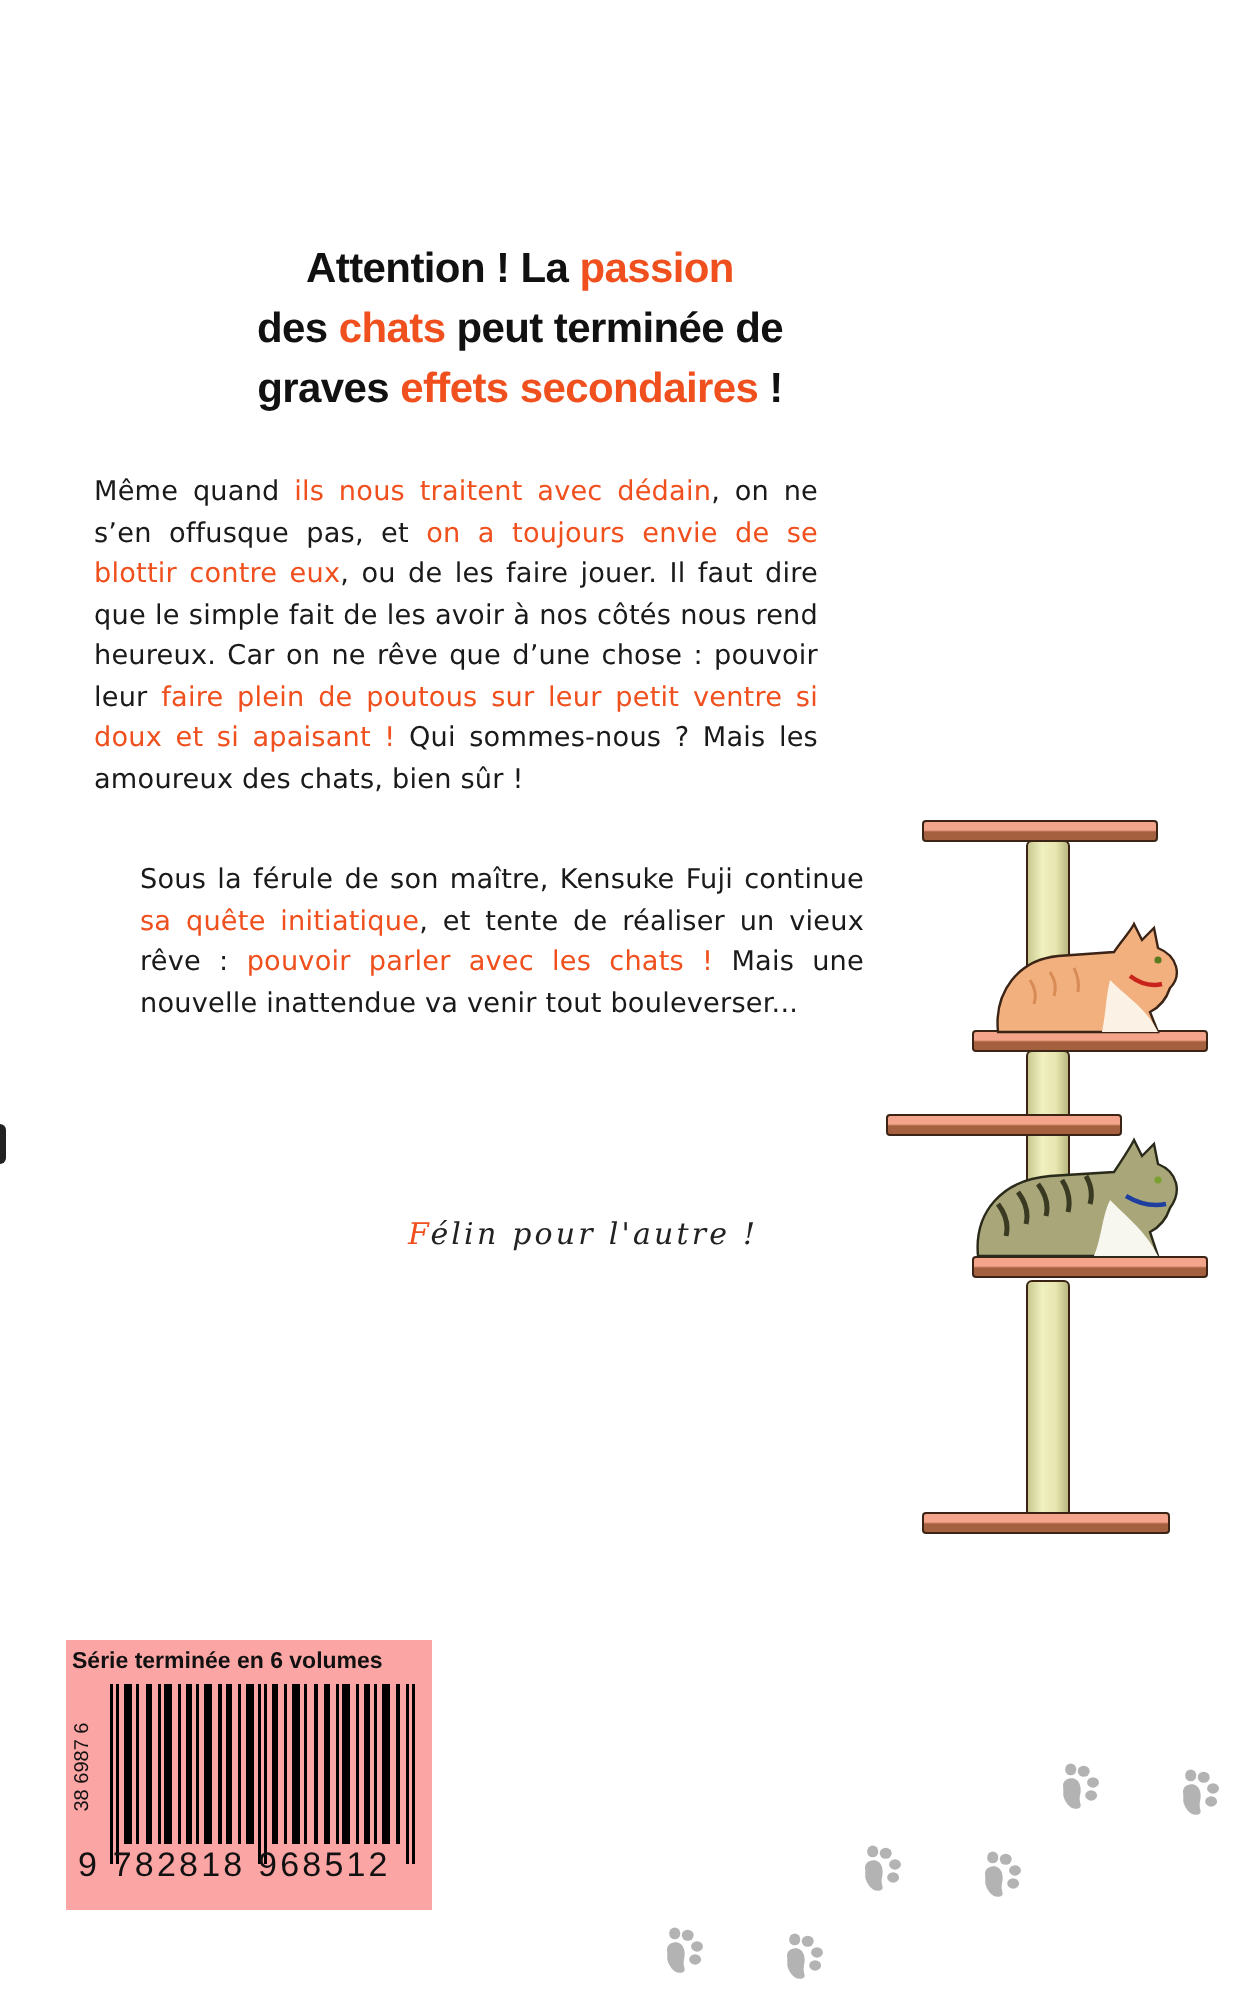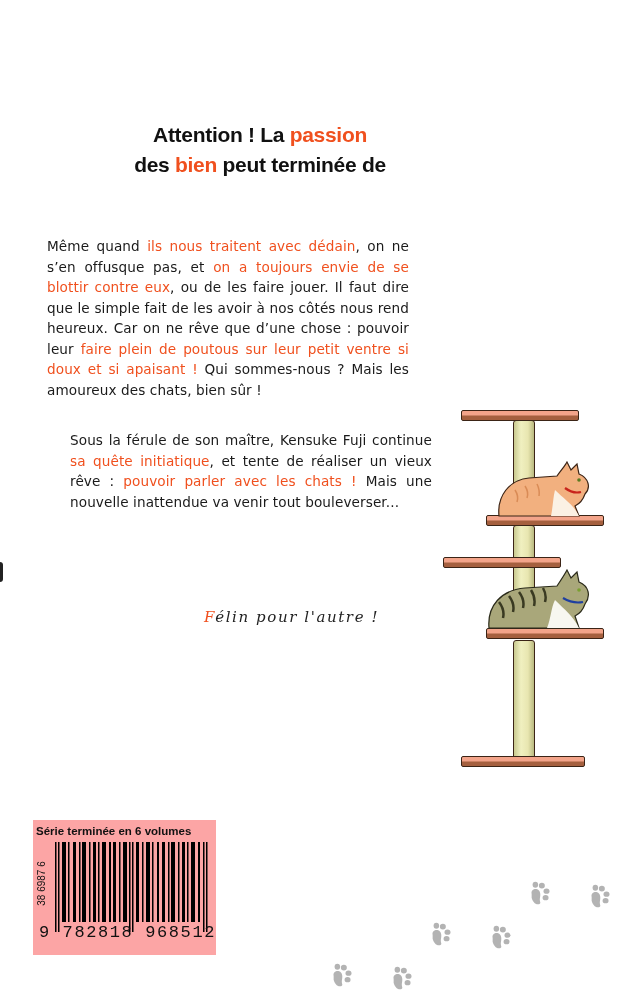--- a/index.html
+++ b/index.html
@@ -46,36 +46,37 @@
   .serie {
     position: absolute; left: 3px; top: 5px; font-family: "Liberation Sans", sans-serif;
     font-weight: bold; font-size: 11.5px; color: #111; white-space: nowrap;
   }
   .isbn-side {
     position: absolute; left: -14px; top: 58px; transform: rotate(-90deg);
     font-family: "Liberation Sans", sans-serif; font-size: 10px; color: #111; white-space: nowrap;
   }
   .bars { position: absolute; left: 20px; top: 22px; width: 158px; height: 90px; }
   .ean {
-    position: absolute; left: 6px; top: 103px; font-family: Liberation Mono, monospace;
+    position: absolute; left: 6px; top: 103px; font-family: Liberation Sans, sans-serif;
     font-size: 17px; color: #111; letter-spacing: 1.6px; background: transparent; white-space: nowrap;
   }
   .paw { position: absolute; width: 26px; height: 26px; }
   .edge-mark {
     position: absolute; left: 0; top: 562px; width: 3px; height: 20px; background: #222; border-radius: 0 3px 3px 0;
   }
 </style>
 </head>
 <body>
 
 <div class="edge-mark"></div>
 
 <div class="headline">
   <div><span>Attention ! La </span><span class="hl">passion</span></div>
-  <div><span>des </span><span class="hl">bien</span><span> peut terminée de</span></div>
+  <div><span>des </span><span class="hl">chats</span><span> peut terminée de</span></div>
+  <div><span>graves </span><span class="hl">effets secondaires</span><span> !</span></div>
 </div>
 
 <div class="para" id="para1"><span>Même quand </span><span class="hl">ils nous traitent avec dédain</span><span>, on ne s’en offusque pas, et </span><span class="hl">on a toujours envie de se blottir contre eux</span><span>, ou de les faire jouer. Il faut dire que le simple fait de les avoir à nos côtés nous rend heureux. Car on ne rêve que d’une chose : pouvoir leur </span><span class="hl">faire plein de poutous sur leur petit ventre si doux et si apaisant !</span><span> Qui sommes-nous ? Mais les amoureux des chats, bien sûr !</span></div>
 
 <div class="para" id="para2"><span>Sous la férule de son maître, Kensuke Fuji continue </span><span class="hl">sa quête initiatique</span><span>, et tente de réaliser un vieux rêve : </span><span class="hl">pouvoir parler avec les chats !</span><span> Mais une nouvelle inattendue va venir tout bouleverser...</span></div>
 
 <div class="tagline"><span class="first">F</span><span>élin pour l'autre !</span></div>
 
 <div class="tree">
   <div class="post" style="left:73px; top:20px; height:100px;"></div>

